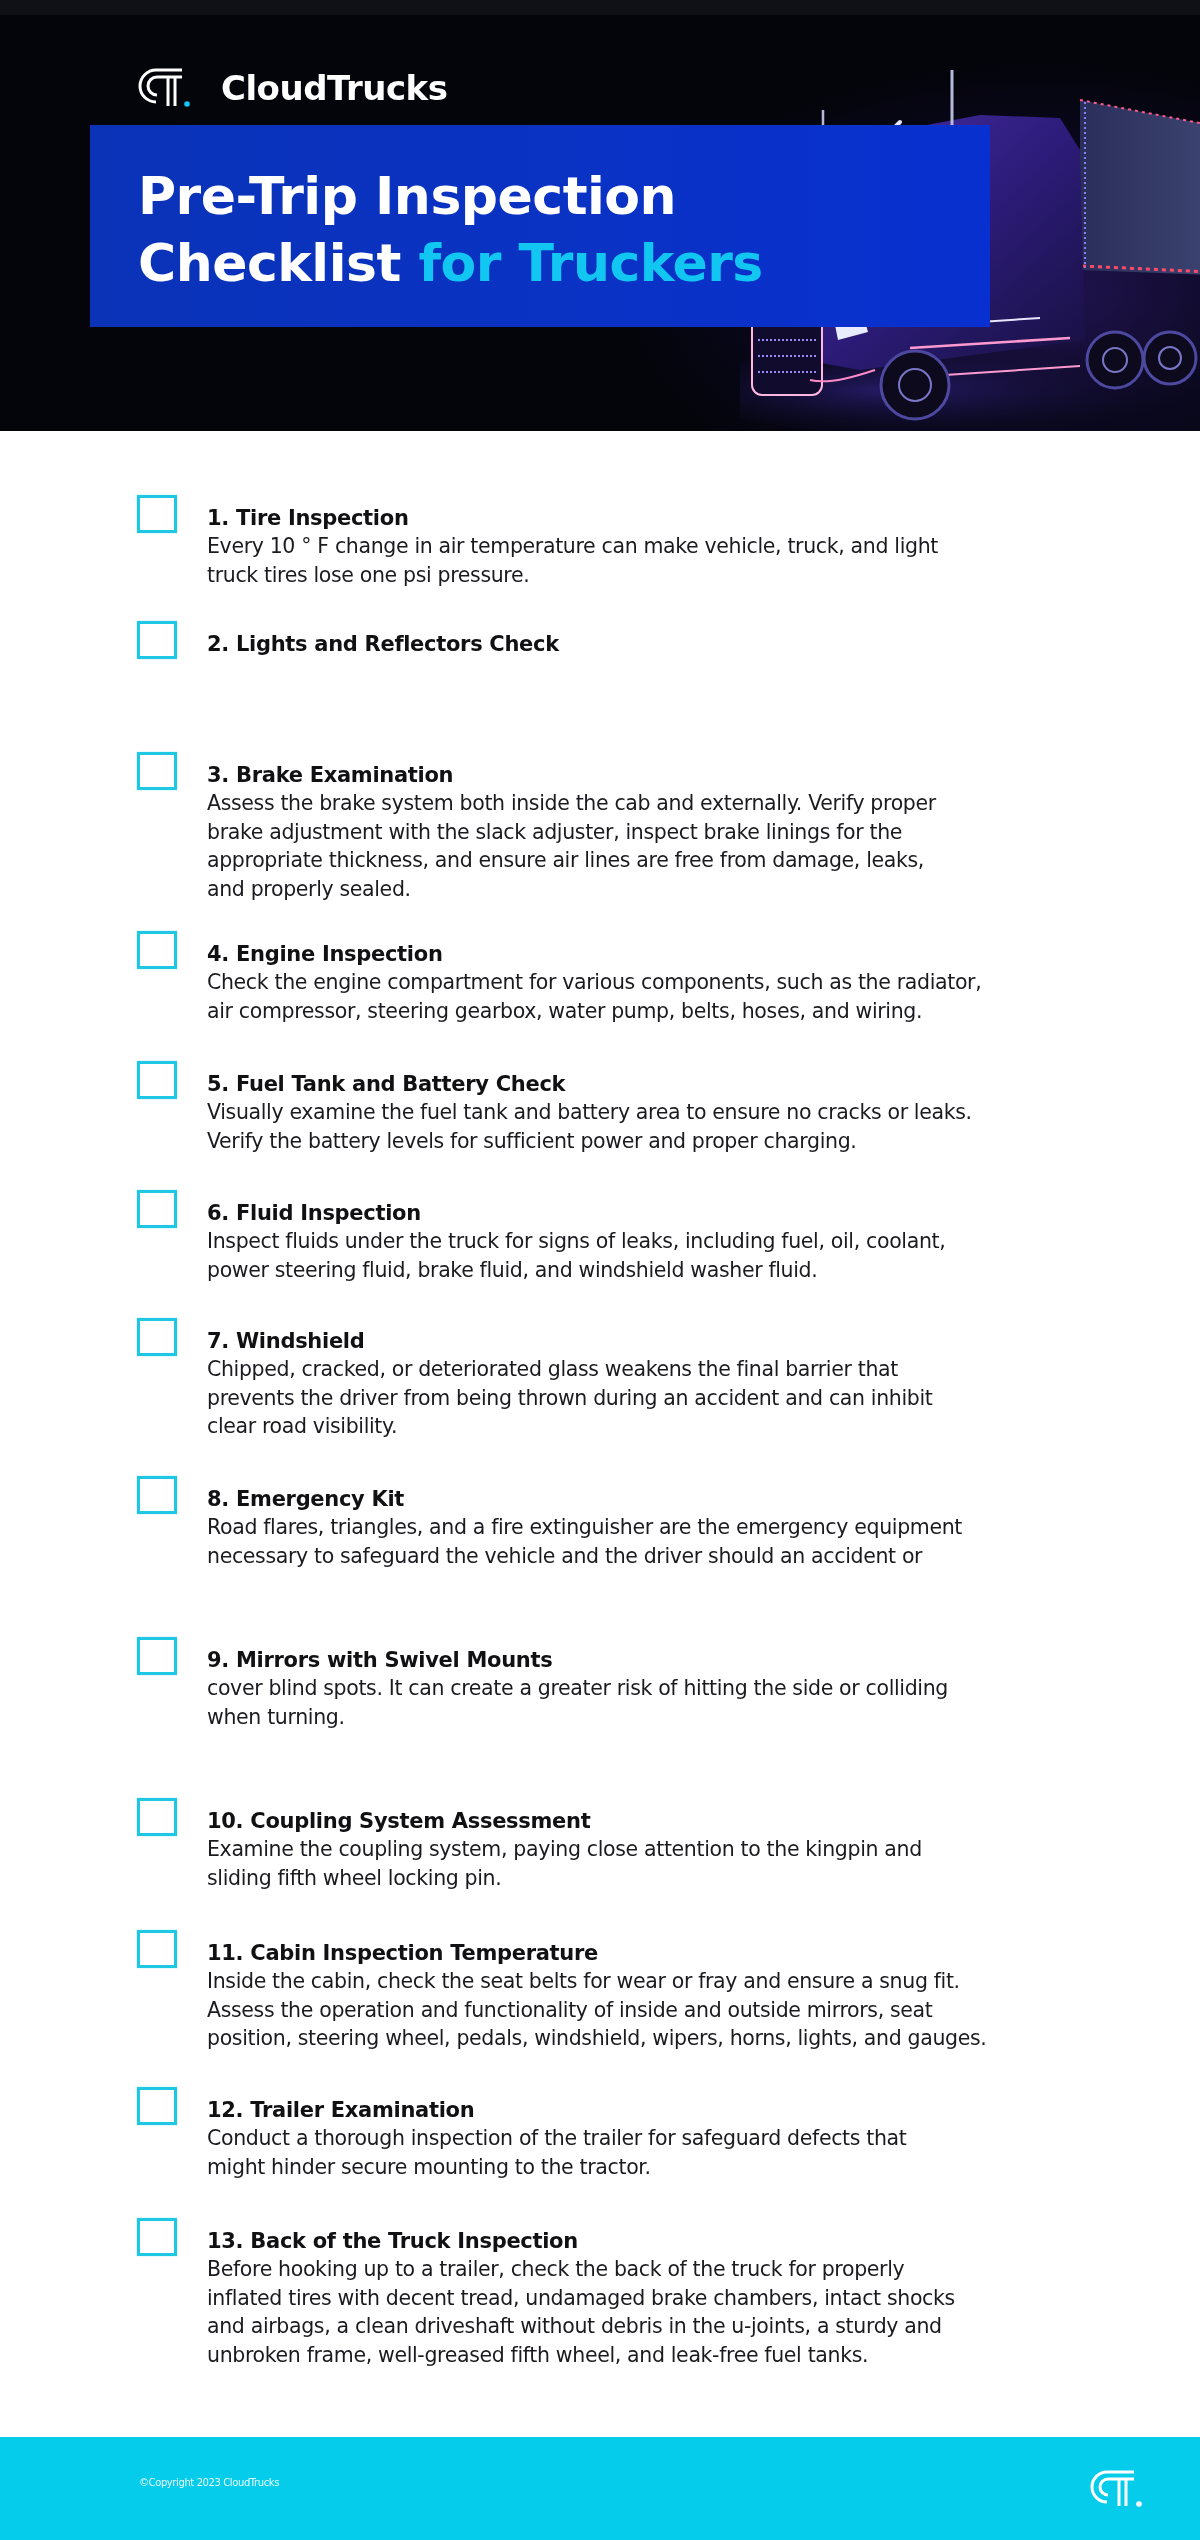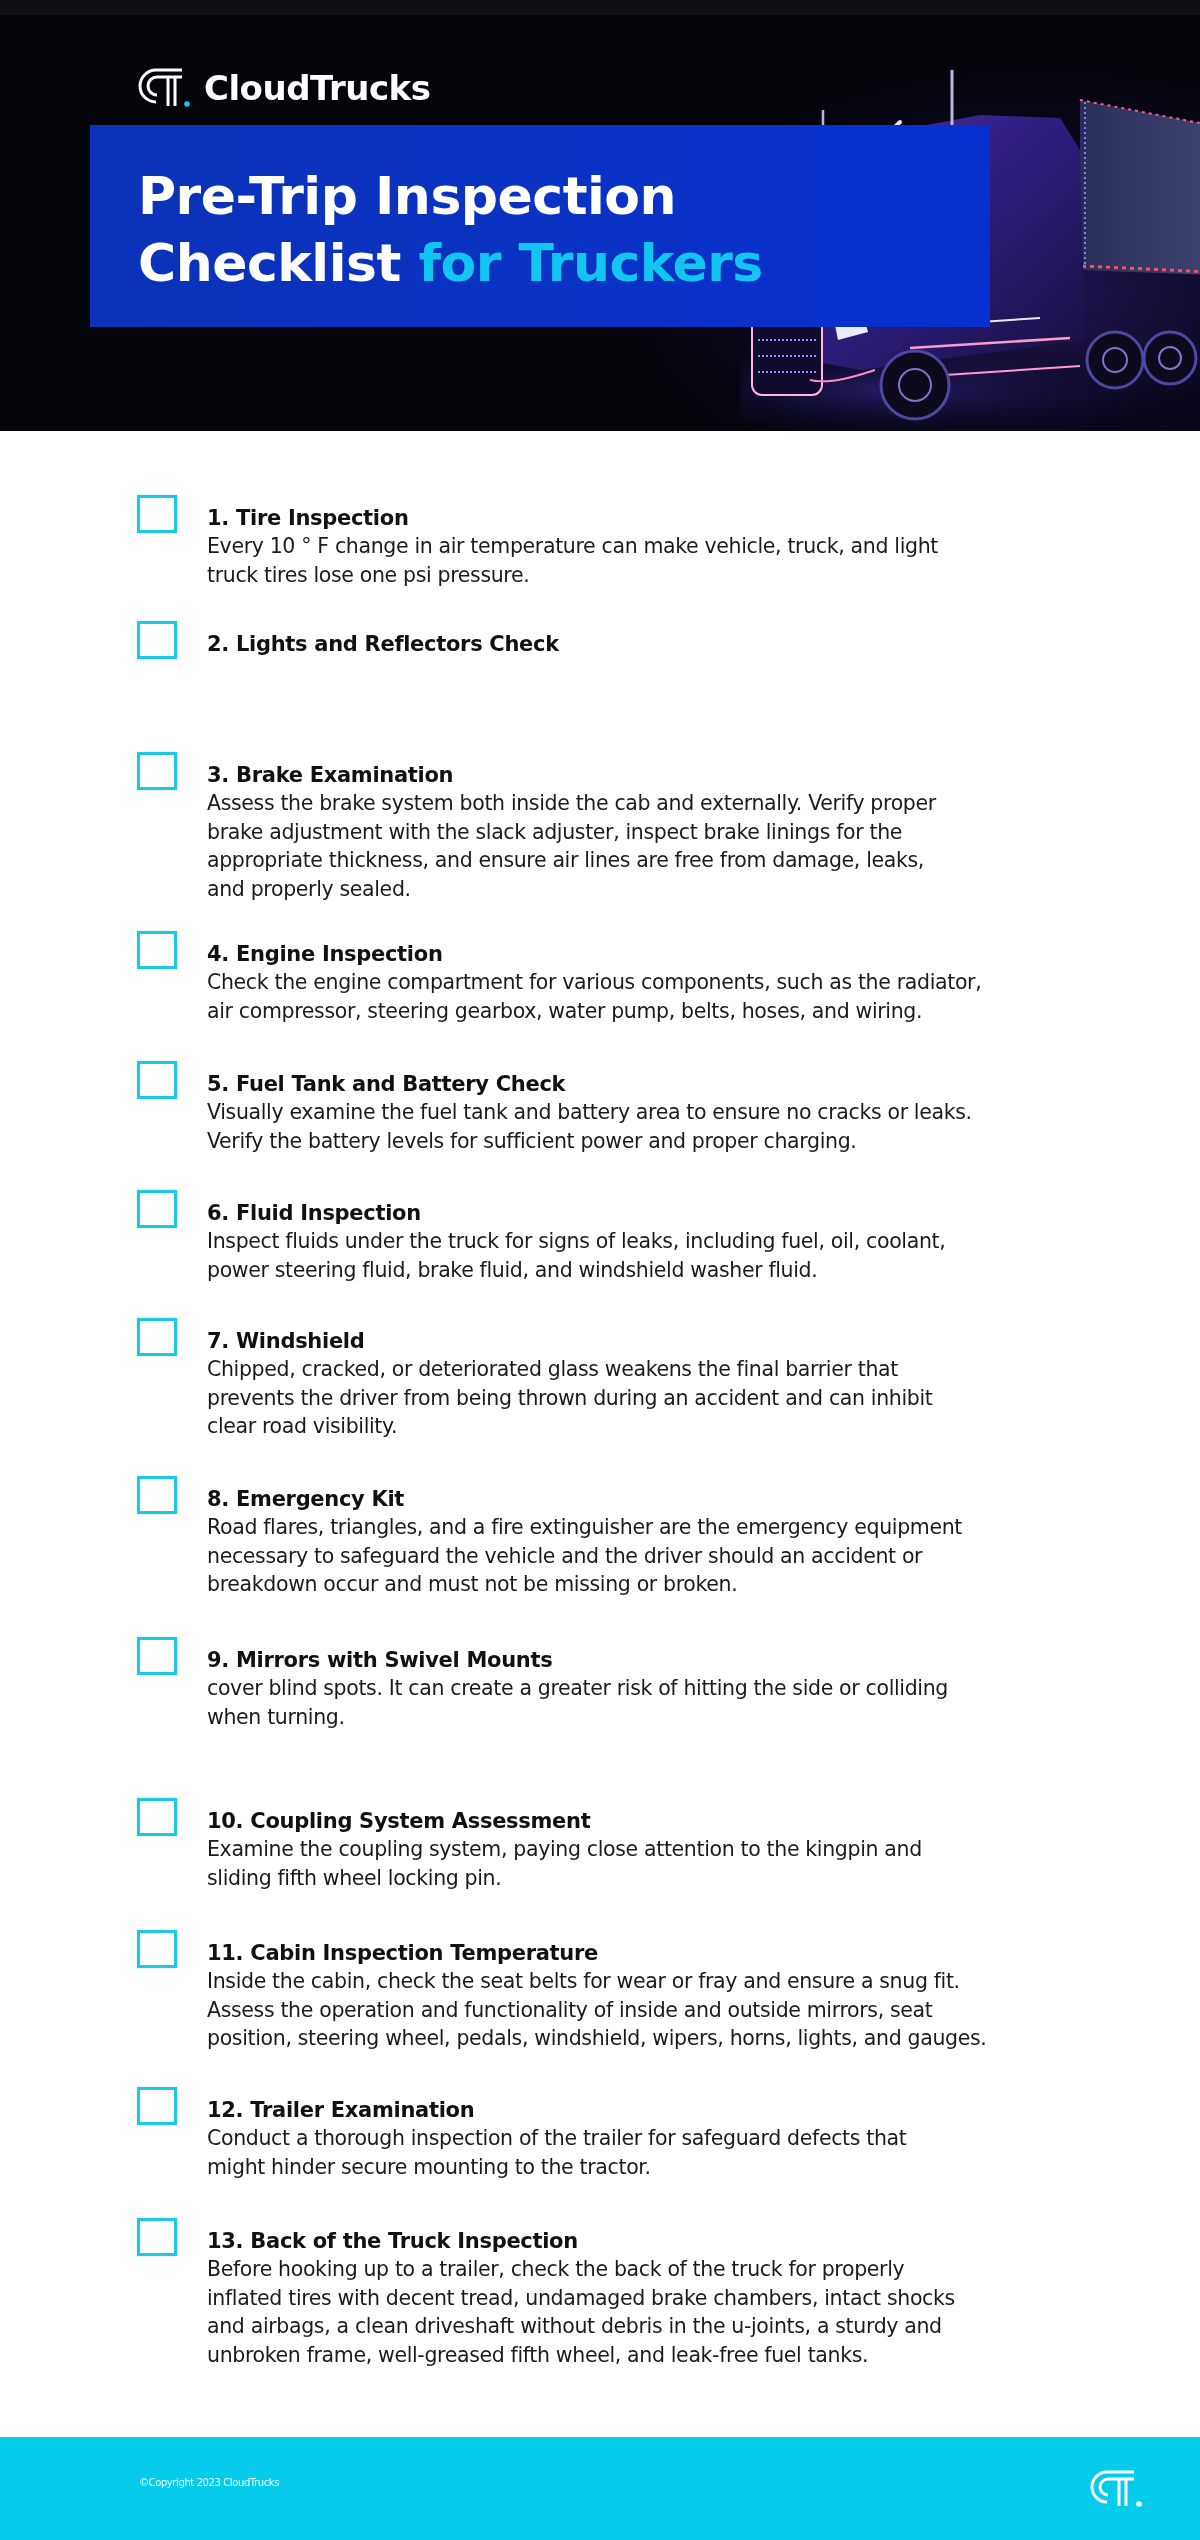--- a/index.html
+++ b/index.html
@@ -15,21 +15,21 @@
     }
     .hero-topstrip { position: absolute; left: 0; top: 0; width: 1200px; height: 15px; background: #101017; }
     .hero-glow {
       position: absolute; right: -120px; top: 60px; width: 700px; height: 420px;
       background: radial-gradient(ellipse at 60% 55%, rgba(70,40,170,0.45) 0%, rgba(30,20,90,0.25) 40%, rgba(4,4,11,0) 70%);
     }
     .brand { position: absolute; left: 138px; top: 66px; height: 44px; display: flex; align-items: center; gap: 10px; }
     .brand-mark { width: 56px; height: 44px; }
     .brand-name {
       font-family: "DejaVu Sans", sans-serif; font-weight: bold;
-      font-size: 34px; color: #ffffff; letter-spacing: -0.5px; line-height: 44px;
+      font-size: 34px; color: #ffffff; letter-spacing: -0.5px; line-height: 44px; margin-left: 17px;
     }
     .title-banner {
       position: absolute; left: 90px; top: 125px; width: 900px; height: 202px;
       background: linear-gradient(90deg, #0a33b8 0%, #0a32c4 55%, #0830d0 100%);
     }
     .title {
       position: absolute; left: 48px; top: 38px;
       font-family: "DejaVu Sans", sans-serif; font-weight: bold;
       font-size: 52px; line-height: 67px; color: #ffffff; letter-spacing: -0.5px;
     }
@@ -239,21 +239,20 @@
       </div>
     </div>
 
     <div class="item" style="top:1475px">
       <div class="checkbox"></div>
       <div class="item-text">
         <div class="item-title">8. Emergency Kit</div>
         <div class="item-desc">
           <div>Road flares, triangles, and a fire extinguisher are the emergency equipment</div>
             <div>necessary to safeguard the vehicle and the driver should an accident or</div>
-          <div>breakdown occur and must not be missing or broken.</div>
         </div>
       </div>
     </div>
 
     <div class="item" style="top:1636px">
       <div class="checkbox"></div>
       <div class="item-text">
         <div class="item-title">9. Mirrors with Swivel Mounts</div>
         <div class="item-desc">
             <div>cover blind spots. It can create a greater risk of hitting the side or colliding</div>

